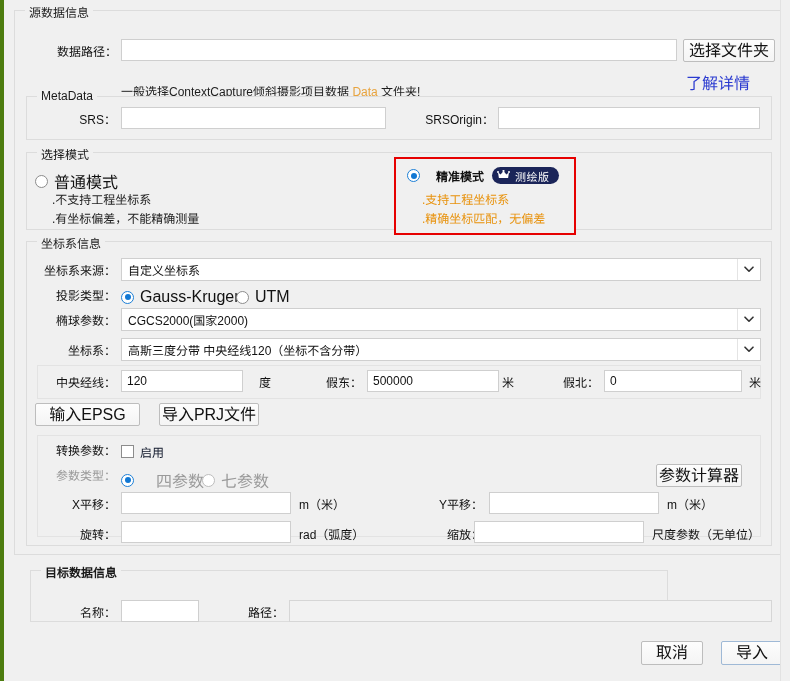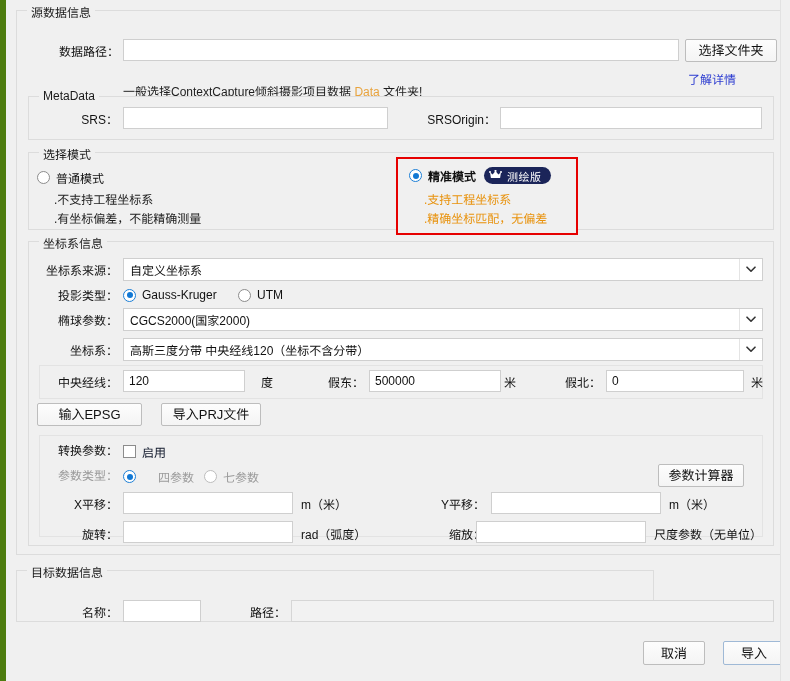--- a/index.html
+++ b/index.html
@@ -17,21 +17,21 @@
     overflow: hidden;
     position: relative;
   }
   .dialog {
     position: absolute;
     left: 0; top: 0;
     width: 790px;
     height: 681px;
     background: #f0f0f0;
     box-sizing: border-box;
-    border-left: 6px solid #4d7c0f;
+    border-left: 4px solid #4d7c0f;
   }
   .right-edge {
     position: absolute;
     right: 0; top: 0;
     width: 9px;
     height: 681px;
     background: #f0f0f0;
     border-left: 1px solid #e2e2e2;
   }
 
@@ -109,21 +109,21 @@
   }
   .combo .carrow svg { display: block; }
 
   .btn {
     position: absolute;
     box-sizing: border-box;
     background: linear-gradient(#fdfdfd, #f4f4f4);
     border: 1px solid #bdbdbd;
     border-radius: 2px;
     font-family: "Liberation Sans", "DejaVu Sans", sans-serif;
-    font-size: 13px;
+    font-size: 16px;
     color: #111;
     text-align: center;
     line-height: 1;
     display: flex;
     align-items: center;
     justify-content: center;
     cursor: default;
     padding: 0;
   }
   .btn.default {
@@ -155,21 +155,21 @@
     position: absolute;
     left: 50%; top: 50%;
     width: 6px; height: 6px;
     margin: -3px 0 0 -3px;
     border-radius: 50%;
     background: #1178d4;
   }
   .radio.dim { border-color: #bdbdbd; }
   .radio-lbl {
     margin-left: 6px;
-    font-size: 12px;
+    font-size: 16px;
     color: #111;
   }
   .radio-lbl.dim { color: #9a9a9a; }
 
   .chk {
     width: 13px; height: 13px;
     box-sizing: border-box;
     border: 1px solid #8c8c8c;
     background: #fff;
     flex: 0 0 13px;
@@ -180,41 +180,41 @@
   .hint {
     position: absolute;
     font-size: 12px;
     color: #1d1d1d;
     white-space: nowrap;
   }
   .hint .accent { color: #e8a33d; }
 
   .link {
     position: absolute;
-    font-size: 12px;
+    font-size: 16px;
     color: #2b3bd0;
     white-space: nowrap;
     cursor: pointer;
   }
 
   
   .hl-box {
     position: absolute;
     border: 2px solid #e60000;
     background: #f0f0f0;
     box-sizing: border-box;
   }
   .mode-title-row {
     position: absolute;
     display: flex;
     align-items: center;
     white-space: nowrap;
   }
   .mode-title {
-    margin-left: 6px;
+    margin-left: 16px;
     font-size: 12px;
     color: #111;
     font-weight: bold;
   }
   .badge {
     margin-left: 8px;
     height: 17px;
     border-radius: 9px;
     background: #1b2559;
     color: #ffffff;
@@ -388,21 +388,21 @@
   <div class="lbl" style="left:663px; top:498px;">m（米）</div>
 
   <div class="lbl r" style="left:16px; top:528px; width:96px;">旋转：</div>
   <input class="tf" type="text" style="left: 117px; top: 521px; width: 170px; height: 22px;" value="">
   <div class="lbl" style="left:295px; top:528px;">rad（弧度）</div>
 
   <div class="lbl r" style="left:383px; top:528px; width:96px;">缩放：</div>
   <input class="tf" type="text" style="left: 470px; top: 521px; width: 170px; height: 22px;" value="">
   <div class="lbl" style="left:648px; top:528px;">尺度参数（无单位）</div>
 
-  <div class="group" style="left:10px; top:570px; width:638px; height:52px;">
+  <div class="group" style="left:26px; top:570px; width:638px; height:52px;font-weight:bold;">
     <span class="legend">目标数据信息</span>
   </div>
   <div class="lbl r" style="left:20px; top:606px; width:92px;">名称：</div>
   <input class="tf" type="text" style="left: 117px; top: 600px; width: 78px; height: 22px;" value="">
   <div class="lbl r" style="left:195px; top:606px; width:85px;">路径：</div>
   <input class="tf disabled" type="text" style="left: 285px; top: 600px; width: 483px; height: 22px;" readonly="" value="">
 
   <div class="btn" style="left:637px; top:641px; width:62px; height:24px;">取消</div>
   <div class="btn default" style="left:717px; top:641px; width:62px; height:24px;">导入</div>
 

